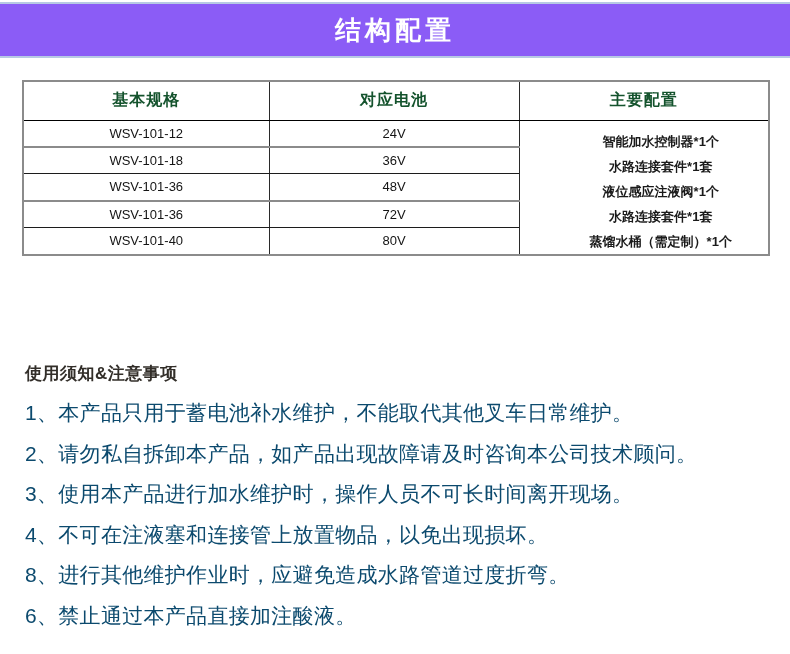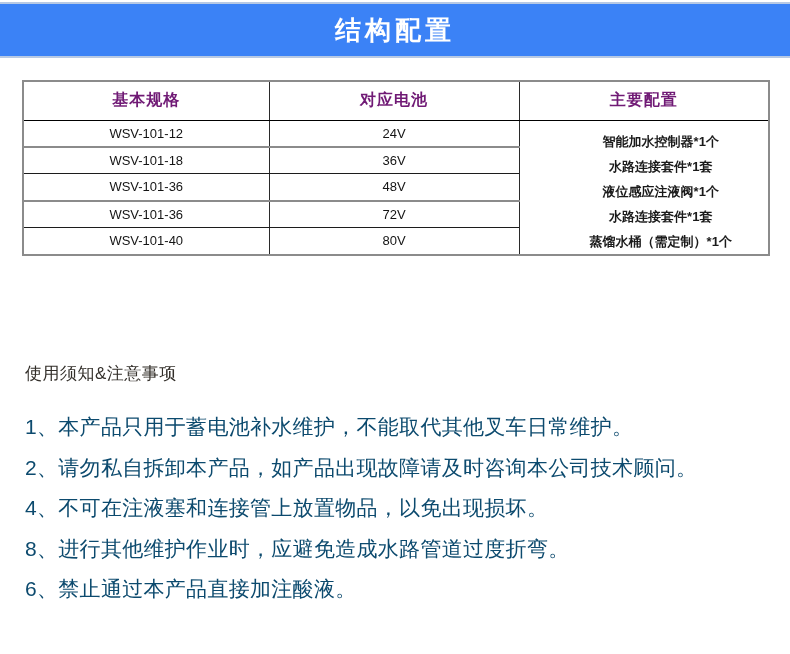--- a/index.html
+++ b/index.html
@@ -8,21 +8,21 @@
     background: #ffffff;
     font-family: "Liberation Sans", "DejaVu Sans", sans-serif;
     overflow: hidden;
     position: relative;
   }
   
   .banner {
     position: absolute;
     left: 0; top: 2px;
     width: 790px; height: 56px;
-    background: #3b82f6;
+    background: #8b5cf6;
     border-top: 2px solid #b7c9e4;
     border-bottom: 2px solid #b7c9e4;
     display: flex; align-items: center; justify-content: center;
   }
   .banner-title {
     color: #ffffff;
     font-size: 26px;
     font-weight: bold;
     letter-spacing: 4px;
   }
@@ -38,21 +38,21 @@
     table-layout: fixed;
     border: 2px solid #8b8b8b;
   }
   table.spec-table col.c1 { width: 246px; }
   table.spec-table col.c2 { width: 250px; }
   table.spec-table col.c3 { width: 250px; }
   table.spec-table th {
     height: 39px;
     font-size: 16px;
     font-weight: bold;
-    color: #701a75;
+    color: #14532d;
     text-align: center;
     vertical-align: middle;
     border-left: 1px solid #2a2a2a;
     border-bottom: 1px solid #000000;
     letter-spacing: 1px;
   }
   table.spec-table th:first-child { border-left: none; }
   table.spec-table td {
     height: 24px;
     font-size: 13px;
@@ -79,23 +79,23 @@
     white-space: nowrap;
   }
   
   .notes {
     position: absolute;
     left: 25px; top: 362px;
     width: 750px;
   }
   .notes-heading {
     font-size: 17px;
-    font-weight: normal;
+    font-weight: bold;
     color: #322e29;
-    margin-bottom: 31px;
+    margin-bottom: 17px;
     letter-spacing: 0.5px;
   }
   .note-item {
     font-size: 21px;
     color: #0c4a6e;
     line-height: 22.5px;
     margin-bottom: 18px;
     letter-spacing: 0.3px;
   }
 </style>
@@ -149,16 +149,17 @@
         <td>80V</td>
       </tr>
     </tbody>
   </table>
 </div>
 
 <div class="notes">
   <div class="notes-heading">使用须知&amp;注意事项</div>
   <div class="note-item">1、本产品只用于蓄电池补水维护，不能取代其他叉车日常维护。</div>
   <div class="note-item">2、请勿私自拆卸本产品，如产品出现故障请及时咨询本公司技术顾问。</div>
+  <div class="note-item">3、使用本产品进行加水维护时，操作人员不可长时间离开现场。</div>
   <div class="note-item">4、不可在注液塞和连接管上放置物品，以免出现损坏。</div>
   <div class="note-item">8、进行其他维护作业时，应避免造成水路管道过度折弯。</div>
   <div class="note-item">6、禁止通过本产品直接加注酸液。</div>
 </div>
 
 </body></html>

